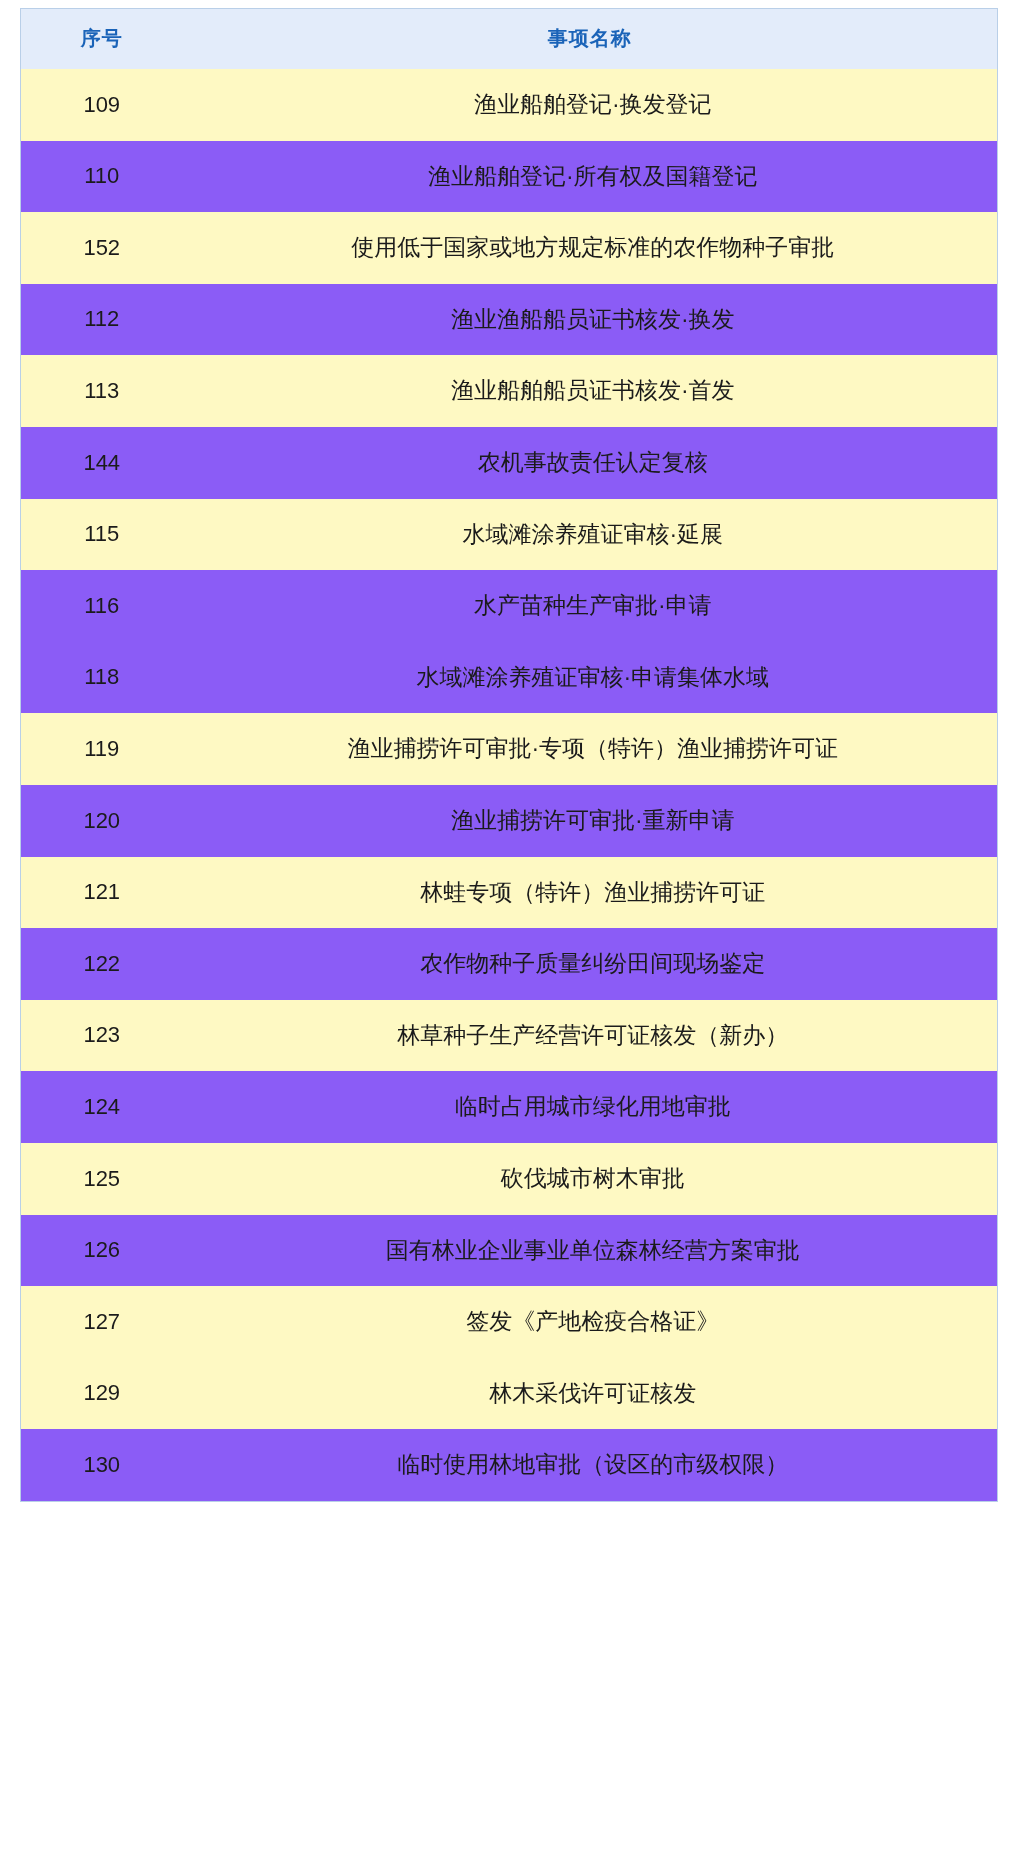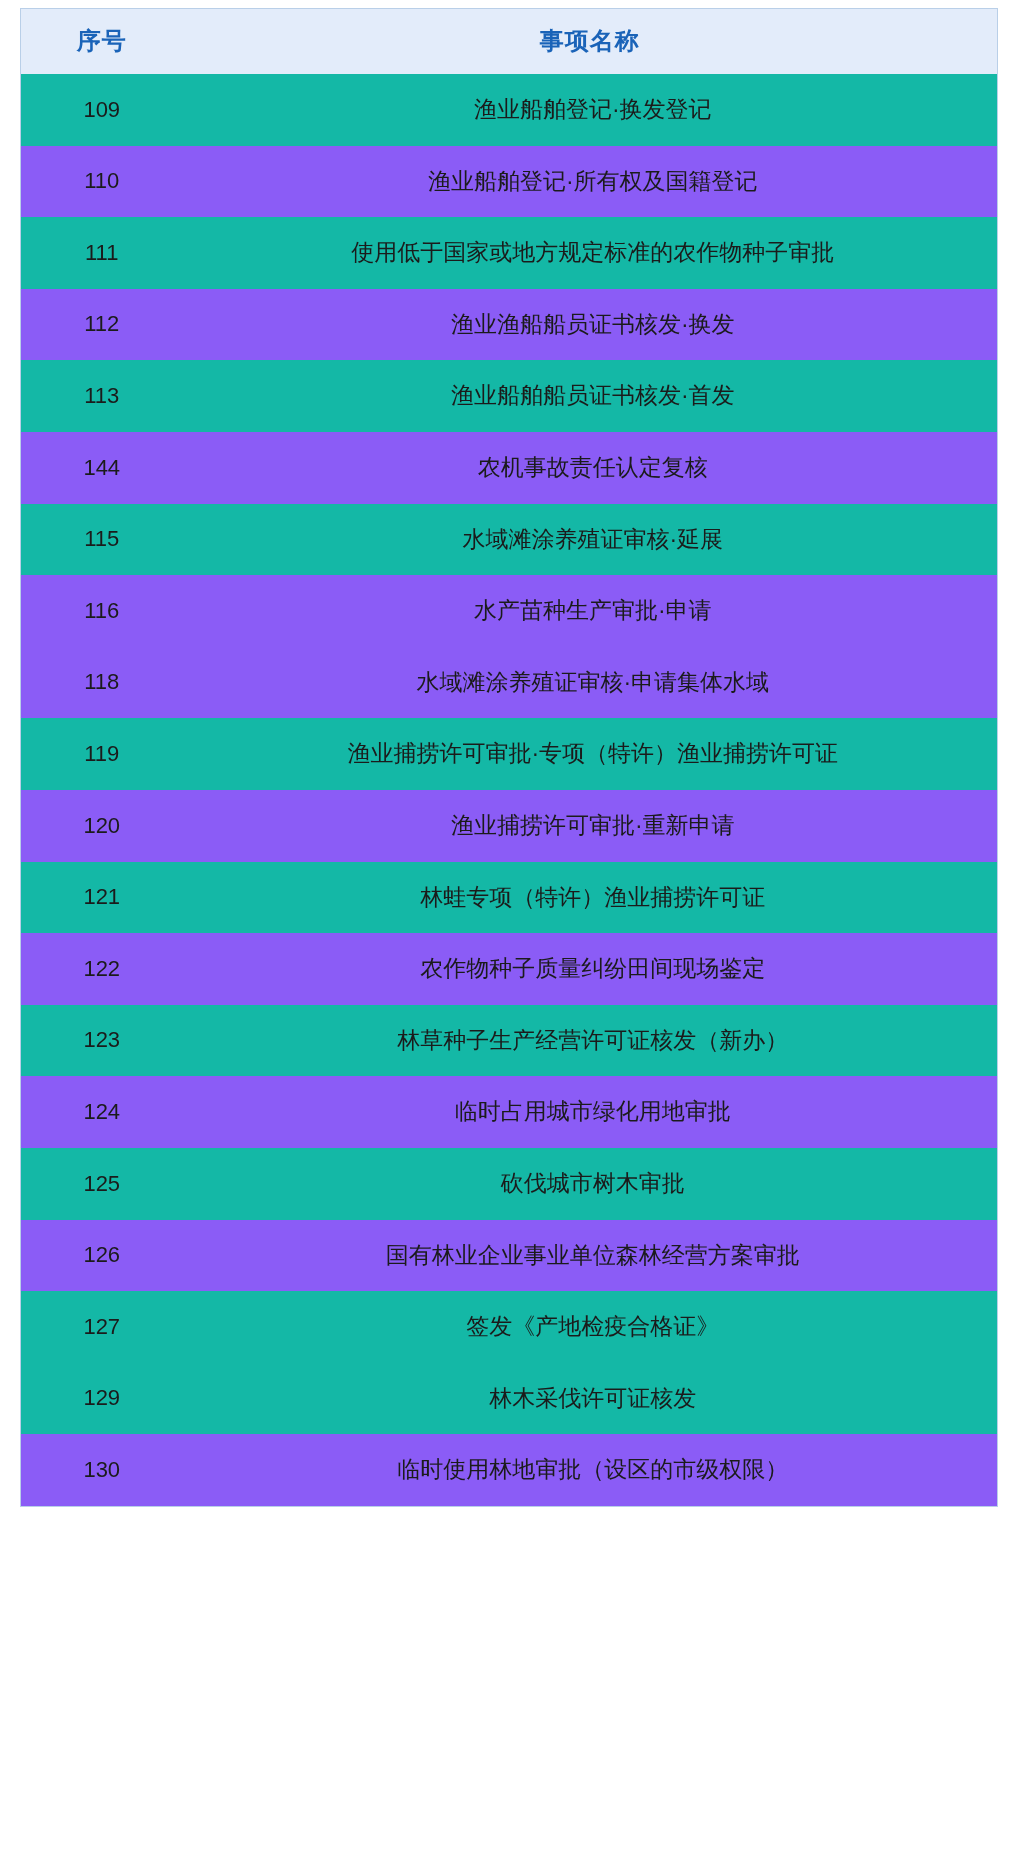--- a/index.html
+++ b/index.html
@@ -22,21 +22,21 @@
     border-collapse: collapse;
     table-layout: fixed;
     border: 1px solid #b9cfe8;
   }
   table.matters col.c-idx { width: 162px; }
   table.matters col.c-name { width: auto; }
 
   thead th {
     background: #e3ecfa;
     color: #1a63b8;
-    font-size: 24px;
+    font-size: 20px;
     font-weight: bold;
     letter-spacing: 1px;
     padding: 16px 0 17px 0;
     border: none;
     text-align: center;
   }
   thead th.th-name {
     text-align: center;
   }
 
@@ -51,21 +51,21 @@
     text-align: center;
     font-size: 22px;
     color: #1b1b1b;
   }
   tbody td.name {
     text-align: center;
     padding-left: 18px;
     padding-right: 12px;
   }
   tbody tr.odd td {
-    background: #14b8a6;
+    background: #fef9c3;
   }
   tbody tr.even td {
     background: #8b5cf6;
   }
 </style>
 </head>
 <body>
 
 <div class="sheet">
   <table class="matters">
@@ -82,21 +82,21 @@
     <tbody id="matters-body">
         <tr class="odd">
           <td class="idx">109</td>
           <td class="name">渔业船舶登记·换发登记</td>
         </tr>
         <tr class="even">
           <td class="idx">110</td>
           <td class="name">渔业船舶登记·所有权及国籍登记</td>
         </tr>
         <tr class="odd">
-          <td class="idx">111</td>
+          <td class="idx">152</td>
           <td class="name">使用低于国家或地方规定标准的农作物种子审批</td>
         </tr>
         <tr class="even">
           <td class="idx">112</td>
           <td class="name">渔业渔船船员证书核发·换发</td>
         </tr>
         <tr class="odd">
           <td class="idx">113</td>
           <td class="name">渔业船舶船员证书核发·首发</td>
         </tr>

